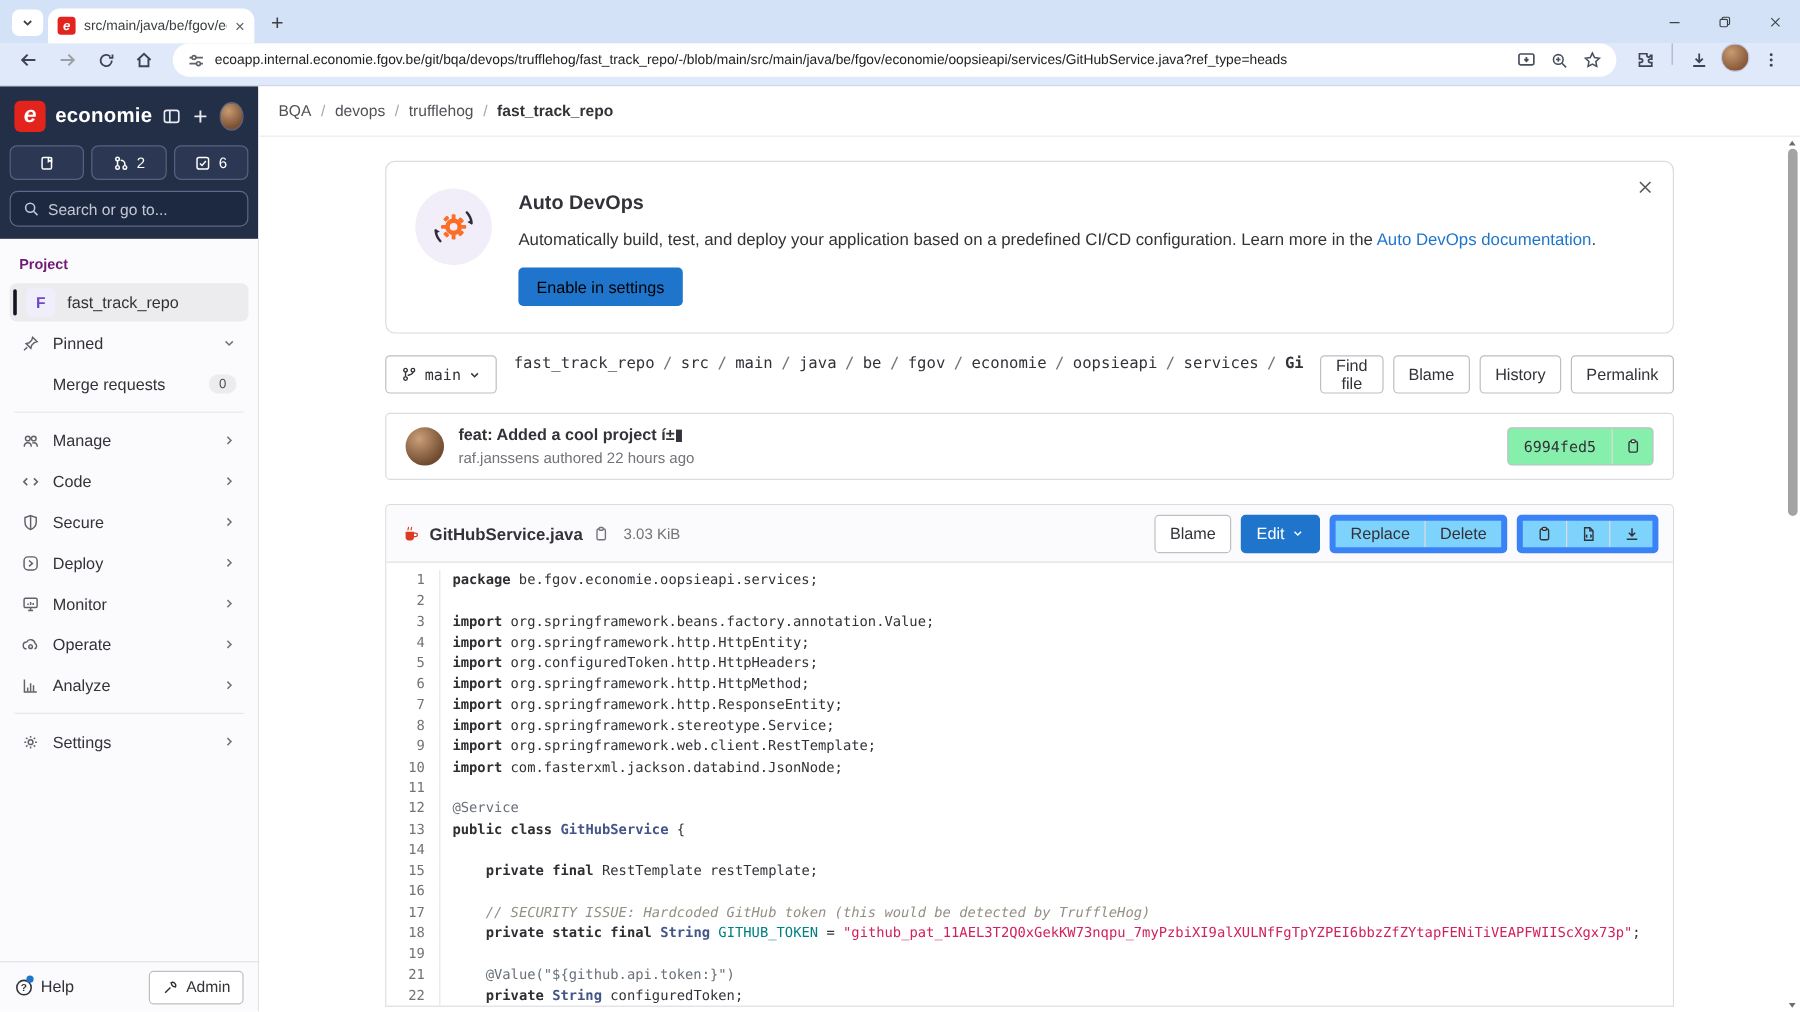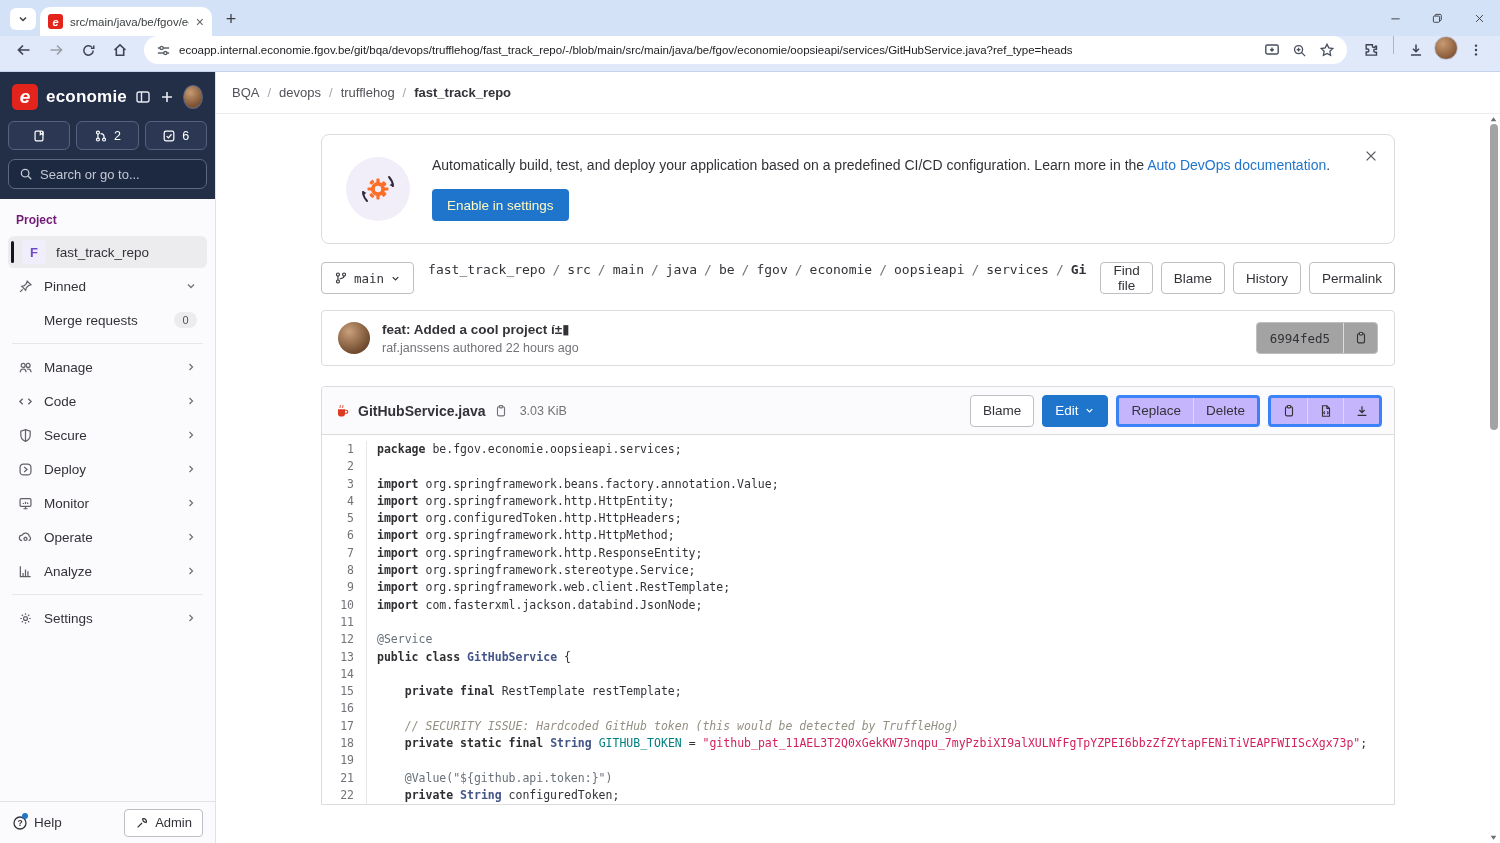--- a/index.html
+++ b/index.html
@@ -71,51 +71,51 @@
 
   .content{flex:1;position:relative;overflow:hidden}
   .container{width:1074px;margin:20px auto 0}
 
   
   .banner{border:1px solid #dcdcde;border-radius:8px;padding:22px 24px;position:relative;display:flex;gap:22px}
   .banner-icon{width:64px;height:64px;border-radius:50%;background:#f1edf9;flex:none;display:flex;align-items:center;justify-content:center}
   .banner-title{font-size:16.5px;font-weight:700;margin:3px 0 12px}
   .banner-text{font-size:14px;color:#333238}
   .banner-link{color:var(--accent-blue);cursor:pointer}
-  .banner-btn{margin-top:16px;background:var(--accent-blue);color:#fef9c3;border:none;border-radius:4px;height:32px;padding:0 15px;font-size:13.5px;display:inline-flex;align-items:center;cursor:pointer}
+  .banner-btn{margin-top:16px;background:var(--accent-blue);color:#000000;border:none;border-radius:4px;height:32px;padding:0 15px;font-size:13.5px;display:inline-flex;align-items:center;cursor:pointer}
   .banner-close{position:absolute;top:14px;right:16px;color:#57575c;cursor:pointer}
 
   
   .filenav{display:flex;align-items:flex-start;margin-top:18px;gap:14px}
   .btn{height:32px;border:1px solid #bfbfc3;background:#fff;border-radius:4px;padding:0 12px;font-size:13.5px;display:inline-flex;align-items:center;gap:6px;color:#333238;cursor:pointer}
   .branch-btn{font-family:"DejaVu Sans Mono","Liberation Mono",monospace;font-size:12.5px}
   .fpath{font-size:13px;display:flex;align-items:center;flex-wrap:nowrap;white-space:nowrap;overflow:hidden;font-family:"DejaVu Sans Mono","Liberation Mono",monospace}
   .fpath .sep{color:#737278;margin:0 7px}
   .fpath .crumb{cursor:pointer}
   .fpath .crumb.last{font-weight:700;cursor:default}
   .filenav-actions{margin-left:auto;display:flex;gap:8px}
 
   
   .commit-card{margin-top:16px;border:1px solid #dcdcde;border-radius:4px;padding:10px 16px;display:flex;align-items:center;gap:12px}
   .commit-avatar{width:32px;height:32px;border-radius:50%;background:radial-gradient(circle at 35% 30%,#caa07a,#6f4a2e 72%);flex:none;cursor:pointer}
   .commit-title{font-size:13.5px;font-weight:700;color:#333238}
   .commit-meta{font-size:12.5px;color:#737278;margin-top:4px}
-  .sha-group{margin-left:auto;display:flex;border:1px solid #bfbfc3;border-radius:4px;overflow:hidden;height:32px;background:#a3a3a3}
+  .sha-group{margin-left:auto;display:flex;border:1px solid #bfbfc3;border-radius:4px;overflow:hidden;height:32px;background:#86efac}
   .sha{font-family:"DejaVu Sans Mono","Liberation Mono",monospace;font-size:12.5px;display:flex;align-items:center;padding:0 13px}
   .sha-copy{width:34px;border-left:1px solid #dcdcde;display:flex;align-items:center;justify-content:center;color:#333238;cursor:pointer}
 
   
   .file-card{margin-top:20px;border:1px solid #dcdcde;border-radius:4px 4px 0 0;overflow:hidden}
   .file-header{background:#fbfafd;border-bottom:1px solid #dcdcde;padding:8px 12px;display:flex;align-items:center;gap:8px;height:48px}
   .file-name{font-size:14px;font-weight:700}
   .file-size{font-size:12.5px;color:#737373;margin-left:4px}
   .icon-btn{color:#737278;cursor:pointer;display:flex}
   .file-actions{margin-left:auto;display:flex;gap:8px;align-items:center}
   .btn-blue{background:var(--accent-blue);border-color:var(--accent-blue);color:#fff}
-  .btn-group{display:flex;border:3px solid #3b82f6;border-radius:4px;overflow:hidden;height:32px;background:#c4b5fd}
+  .btn-group{display:flex;border:5px solid #3b82f6;border-radius:4px;overflow:hidden;height:32px;background:#7dd3fc}
   .btn-group .g-btn{padding:0 12px;font-size:13.5px;display:flex;align-items:center;cursor:pointer}
   .btn-group .g-btn + .g-btn{border-left:1px solid #dcdcde}
   .btn-group .g-icon{width:36px;display:flex;align-items:center;justify-content:center;color:#333238;cursor:pointer}
   .btn-group .g-icon + .g-icon{border-left:1px solid #dcdcde}
 
   
   .code-area{padding:6px 0 0;background:#fff}
   .code-row{display:flex;height:17.3px;line-height:17.3px;font-family:"DejaVu Sans Mono","Liberation Mono",monospace;font-size:11.5px}
   .ln{width:44px;text-align:right;padding-right:12px;color:#737278;flex:none;cursor:pointer}
   .src{border-left:1px solid #e7e7ea;padding-left:10px;flex:1;white-space:pre;overflow:hidden}
@@ -485,20 +485,21 @@
                 <rect x="26.5" y="19.4" width="5" height="3.2" rx="1"></rect>
                 <rect x="12.6" y="12.6" width="4.6" height="3.2" rx="1" transform="rotate(-45 14.9 14.2)"></rect>
                 <rect x="24.8" y="24.8" width="4.6" height="3.2" rx="1" transform="rotate(-45 27.1 26.4)"></rect>
                 <rect x="24.8" y="14" width="4.6" height="3.2" rx="1" transform="rotate(45 27.1 15.6)"></rect>
                 <rect x="12.6" y="25.9" width="4.6" height="3.2" rx="1" transform="rotate(45 14.9 27.5)"></rect>
               </g>
               <circle cx="21" cy="21" r="3.2" fill="#f1edf9"></circle>
             </svg>
           </div>
           <div>
+            <div class="banner-title">Auto DevOps</div>
             <div class="banner-text"><span>Automatically build, test, and deploy your application based on a predefined CI/CD configuration. Learn more in the </span><span class="banner-link">Auto DevOps documentation</span><span>.</span></div>
             <button class="banner-btn">Enable in settings</button>
           </div>
           <span class="banner-close">
               <svg width="14" height="14" viewBox="0 0 16 16" fill="none" stroke="currentColor" stroke-width="1.5">
                 <path d="M3 3l10 10M13 3L3 13"></path>
               </svg>
             </span>
         </div>
 

